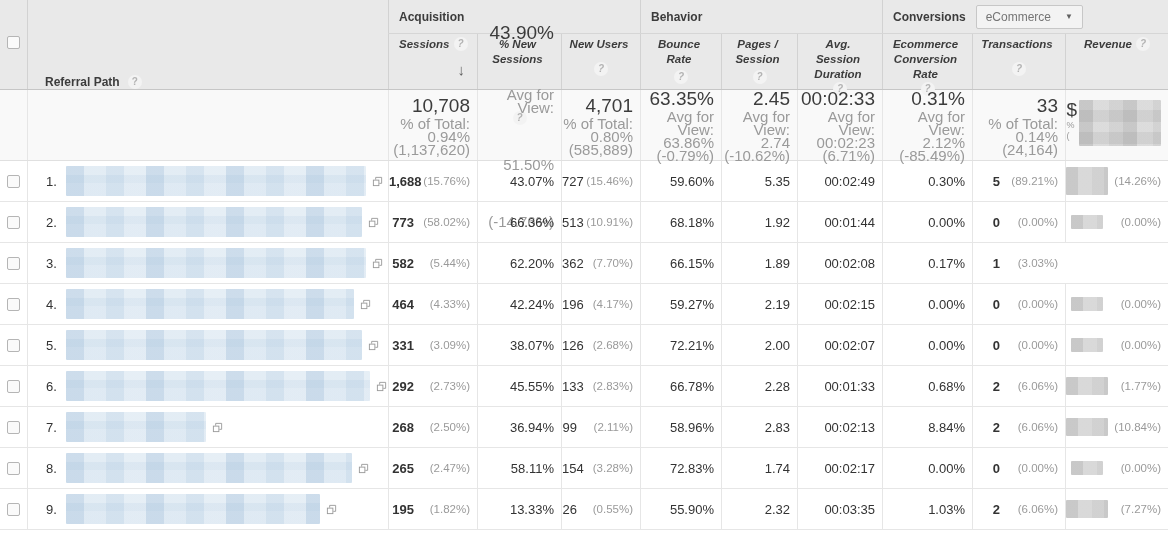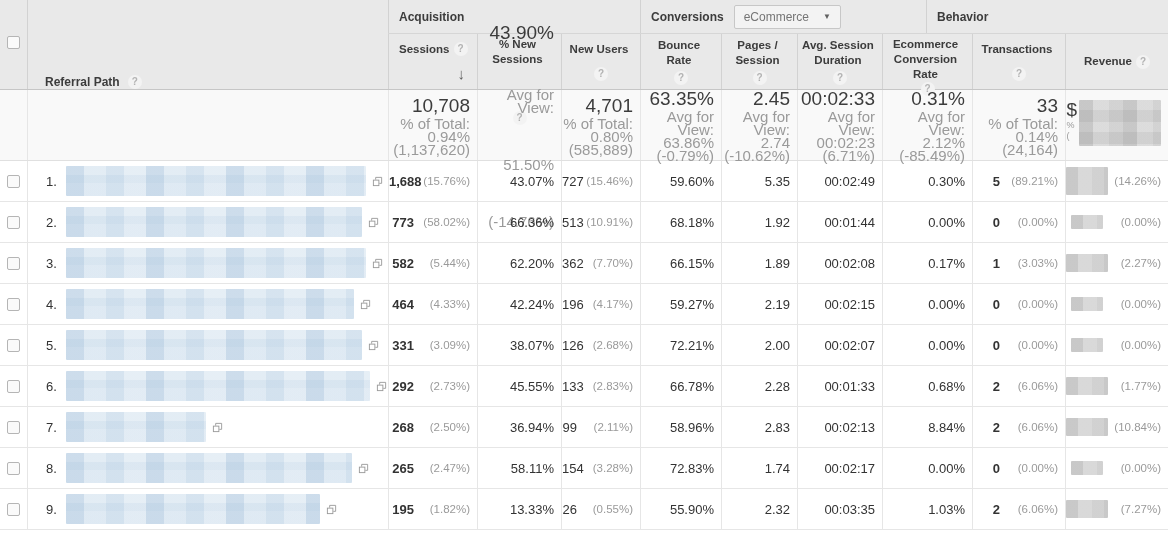--- a/index.html
+++ b/index.html
@@ -17,22 +17,22 @@
   
   .thead { display:flex; height:90px; background:#e9e9e9; border-bottom:1px solid #c6c6c6; }
   .th-check { position:relative; }
   .th-path { display:flex; align-items:flex-end; padding-left:17px; border-left:1px solid #d2d2d2; }
   .th-path .dim-label { font-weight:bold; font-size:12px; color:#3c3c3c; margin-right:8px; }
   .metrics-head { display:flex; flex-direction:column; width:780px; }
   .group-row { display:flex; height:34px; border-bottom:1px solid #d6d6d6; }
   .group { display:flex; align-items:center; padding-left:10px; border-left:1px solid #d2d2d2; font-weight:bold; font-size:12px; color:#3c3c3c; }
   .g-acq{width:252px;} .g-beh{width:242px;} .g-conv{width:286px;}
   .cols-row { display:flex; height:55px; }
-  .th { border-left:1px solid #d2d2d2; display:flex; align-items:center; justify-content:center; text-align:center;
-        font-weight:bold; font-size:11.5px; line-height:15px; color:#3c3c3c; padding:3px 4px; flex-wrap:wrap; }
+  .th { border-left:1px solid #d2d2d2; display:flex; align-items:flex-start; justify-content:center; text-align:center;
+        font-weight:bold; font-size:11.5px; line-height:15px; color:#3c3c3c; padding:3px 4px; flex-wrap:wrap;font-style:italic; }
   .th .lbl { margin-right:4px; }
   .th-sess { justify-content:flex-start; text-align:left; padding-left:10px; }
   .th-sess .arrow { margin-left:auto; margin-right:8px; font-size:15px; color:#616161; font-weight:normal; cursor:pointer; }
 
   .help { width:14px; height:14px; border-radius:50%; background:#f3f3f3; color:#b3b3b3; font-size:10px;
           line-height:14px; text-align:center; display:inline-block; font-weight:bold; flex:0 0 auto; }
 
   .checkbox { width:13px; height:13px; border:1px solid #b5b5b5; border-radius:2px; background:#fafafa; display:inline-block; }
   .th-check .checkbox { position:absolute; left:7px; top:36px; }
 
@@ -109,29 +109,29 @@
     </div>
     <div class="c-path th-path">
       <span class="dim-label">Referral Path</span>
       <span class="help">?</span>
     </div>
     <div class="metrics-head">
       <div class="group-row">
         <div class="group g-acq">
           <span>Acquisition</span>
         </div>
+        <div class="group g-beh">
+          <span>Behavior</span>
+        </div>
         <div class="group g-conv">
           <span>Conversions</span>
           <span class="selector">
             <span class="sel-label">eCommerce</span>
             <span class="tri">▼</span>
           </span>
-        </div>
-        <div class="group g-beh">
-          <span>Behavior</span>
         </div>
       </div>
       <div class="cols-row">
         <div class="th th-sess c-sess">
           <span class="lbl">Sessions</span>
           <span class="help">?</span>
           <span class="arrow">↓</span>
         </div>
         <div class="th c-newsess">
           <span class="lbl">% New Sessions</span>
@@ -359,24 +359,20 @@
     <div class="td num c-dur">
       <span>00:02:08</span>
     </div>
     <div class="td num c-ecr">
       <span>0.17%</span>
     </div>
     <div class="td num td-trans c-trans">
       <b>1</b>
       <span class="pct">(3.03%)</span>
     </div>
-    <div class="td num td-rev c-rev">
-      <span class="rev-blur"></span>
-      <span class="pct">(2.27%)</span>
-    </div>
   </div>
 
   <div class="tr">
     <div class="td td-check c-check">
       <span class="checkbox"></span>
     </div>
     <div class="td td-path c-path">
       <span class="rank">4.</span>
       <span class="path-blur"></span>
       <span class="open-icon">

